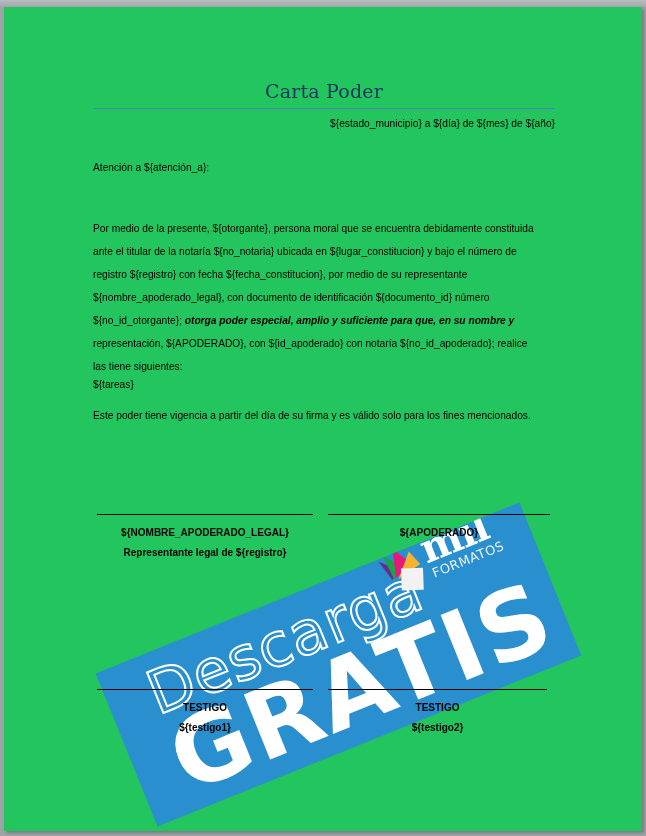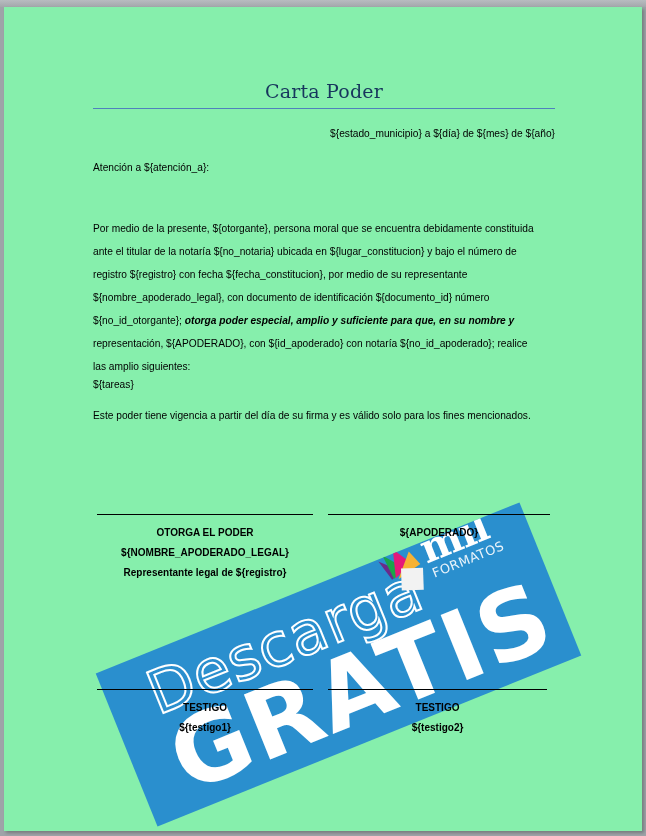--- a/index.html
+++ b/index.html
@@ -7,38 +7,38 @@
     width: 646px; height: 836px; overflow: hidden; position: relative;
     background: #9ea3a8;
     font-family: "Liberation Sans", "DejaVu Sans", sans-serif;
   }
   .frame-top {
     position: absolute; left: 0; top: 0; width: 646px; height: 7px;
     background: linear-gradient(#b8bcc0, #a3a7ab);
   }
   .page {
     position: absolute; left: 4px; top: 7px; width: 638px; height: 824px;
-    background: #86efac; overflow: hidden;
+    background: #22c55e; overflow: hidden;
     box-shadow: 2px 2px 3px rgba(0,0,0,0.25);
   }
   .title {
     position: absolute; left: 89px; top: 73px; width: 462px; text-align: center;
     font-family: "DejaVu Serif", "Liberation Serif", serif;
     font-size: 19px; color: #17365d; letter-spacing: 0.2px;
   }
   .title-rule {
     position: absolute; left: 89px; top: 101px; width: 462px; height: 1px;
     background: #4f81bd;
   }
   .body-text {
     font-family: "Liberation Sans", "DejaVu Sans", sans-serif;
     font-size: 10.2px; color: #000; line-height: 23px;
   }
   .date {
-    position: absolute; right: 87px; top: 115px; white-space: nowrap;
+    position: absolute; right: 87px; top: 105px; white-space: nowrap;
   }
   .para {
     position: absolute; left: 89px; width: 464px; white-space: nowrap;
   }
   .bold { font-weight: bold; }
   .sig-col {
     position: absolute; text-align: center;
     font-family: "Liberation Sans", "DejaVu Sans", sans-serif;
     font-size: 10px; color: #000;
   }
@@ -100,21 +100,21 @@
 
   <div class="body-text para" style="top:149px;">Atención a ${atención_a}:</div>
 
   <div class="body-text para" id="body-block" style="top:210px;">
       <div><span>Por medio de la presente, ${otorgante}, persona moral que se encuentra debidamente constituida</span></div>
       <div><span>ante el titular de la notaría ${no_notaria} ubicada en ${lugar_constitucion} y bajo el número de</span></div>
       <div><span>registro ${registro} con fecha ${fecha_constitucion}, por medio de su representante</span></div>
       <div><span>${nombre_apoderado_legal}, con documento de identificación ${documento_id} número</span></div>
       <div><span>${no_id_otorgante};  </span><span style="font-weight: bold; font-style: italic;">otorga poder especial, amplio y suficiente para que, en su nombre y</span></div>
       <div><span style="font-weight: normal;">representación, ${APODERADO},</span><span>  con ${id_apoderado} con notaría ${no_id_apoderado}; realice</span></div>
-      <div><span>las amplio siguientes:</span></div>
+      <div><span>las tiene siguientes:</span></div>
     </div>
 
   <div class="body-text para" style="top:397px;">Este poder tiene vigencia a partir del día de su firma y es válido solo para los fines mencionados.</div>
   <div class="body-text para" style="top:366px;">${tareas}</div>
 
   <div class="banner">
     <div class="descarga">Descarga</div>
     <div class="gratis">GRATIS</div>
     <div class="logo">
       <svg width="54" height="56" viewBox="0 0 54 56">
@@ -125,21 +125,20 @@
         <rect x="18" y="26" width="22" height="22" fill="#f2f2f2" transform="rotate(20 29 37)"></rect>
       </svg>
       <div class="mil">mil</div>
       <div class="formatos">FORMATOS</div>
     </div>
   </div>
 
   <div class="sig-layer">
     <div class="sig-col" style="left:93px; top:507px; width:216px;">
       <div class="sig-line"></div>
-      <div class="line bold">OTORGA  EL PODER</div>
       <div class="line bold">${NOMBRE_APODERADO_LEGAL}</div>
       <div class="line bold">Representante  legal de ${registro}</div>
     </div>
 
     <div class="sig-col" style="left:324px; top:507px; width:222px;">
       <div class="sig-line"></div>
       <div class="line bold">${APODERADO}</div>
     </div>
 
     <div class="sig-col" style="left:93px; top:682px; width:216px;">

